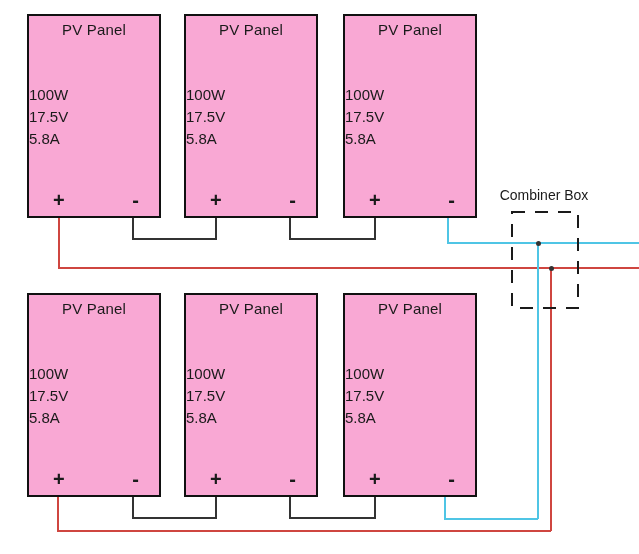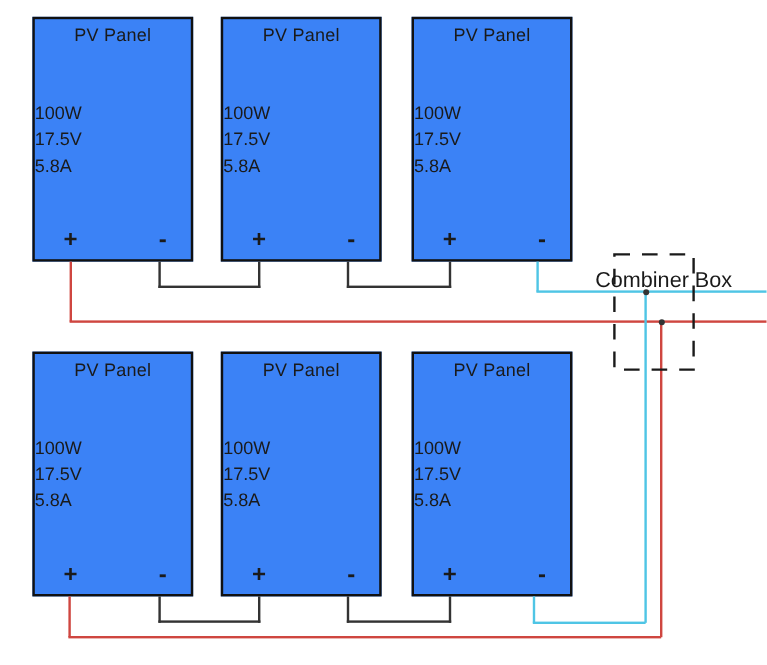--- a/index.html
+++ b/index.html
@@ -3,21 +3,21 @@
 <meta charset="utf-8">
 <style>
   html,body{margin:0;padding:0;background:#fff;}
   #canvas{
     position:relative;width:639px;height:554px;background:var(--background,#fff);
     font-family:"Liberation Sans","DejaVu Sans",sans-serif;color:var(--text,#1a1a1a);
     overflow:hidden;
   }
   .panel{
     position:absolute;width:130px;height:200px;border:2px solid var(--border,#111);
-    background:#3b82f6;
+    background:#f9a8d4;
   }
   .panel-title{
     position:absolute;top:5px;left:0;right:0;text-align:center;
     font-size:15px;letter-spacing:.2px;
   }
   .panel-specs{
     position:absolute;top:68px;left:0;right:0;text-align:left;
     font-size:15px;line-height:22px;
   }
   .term{
@@ -32,21 +32,21 @@
   .wire.series.h{height:2px;}
   .wire.series.v{width:2px;}
   .wire.pos{background:var(--wire-positive,#cf4640);}
   .wire.neg{background:var(--wire-negative,#4fc5e5);}
   .junction{
     position:absolute;width:5px;height:5px;border-radius:50%;
     background:var(--wire-series,#111);transform:translate(-2px,-2px);
   }
   .combiner-label{
     position:absolute;left:496px;top:187px;width:96px;text-align:center;
-    font-size:18px;white-space:nowrap;margin-top:36px;
+    font-size:14px;white-space:nowrap;
   }
   .combiner-svg{position:absolute;left:509px;top:209px;}
 </style>
 </head>
 <body>
 
 <div id="canvas">
 
   <div class="panel" style="left:27px;top:14px">
     <div class="panel-title">PV Panel</div>

